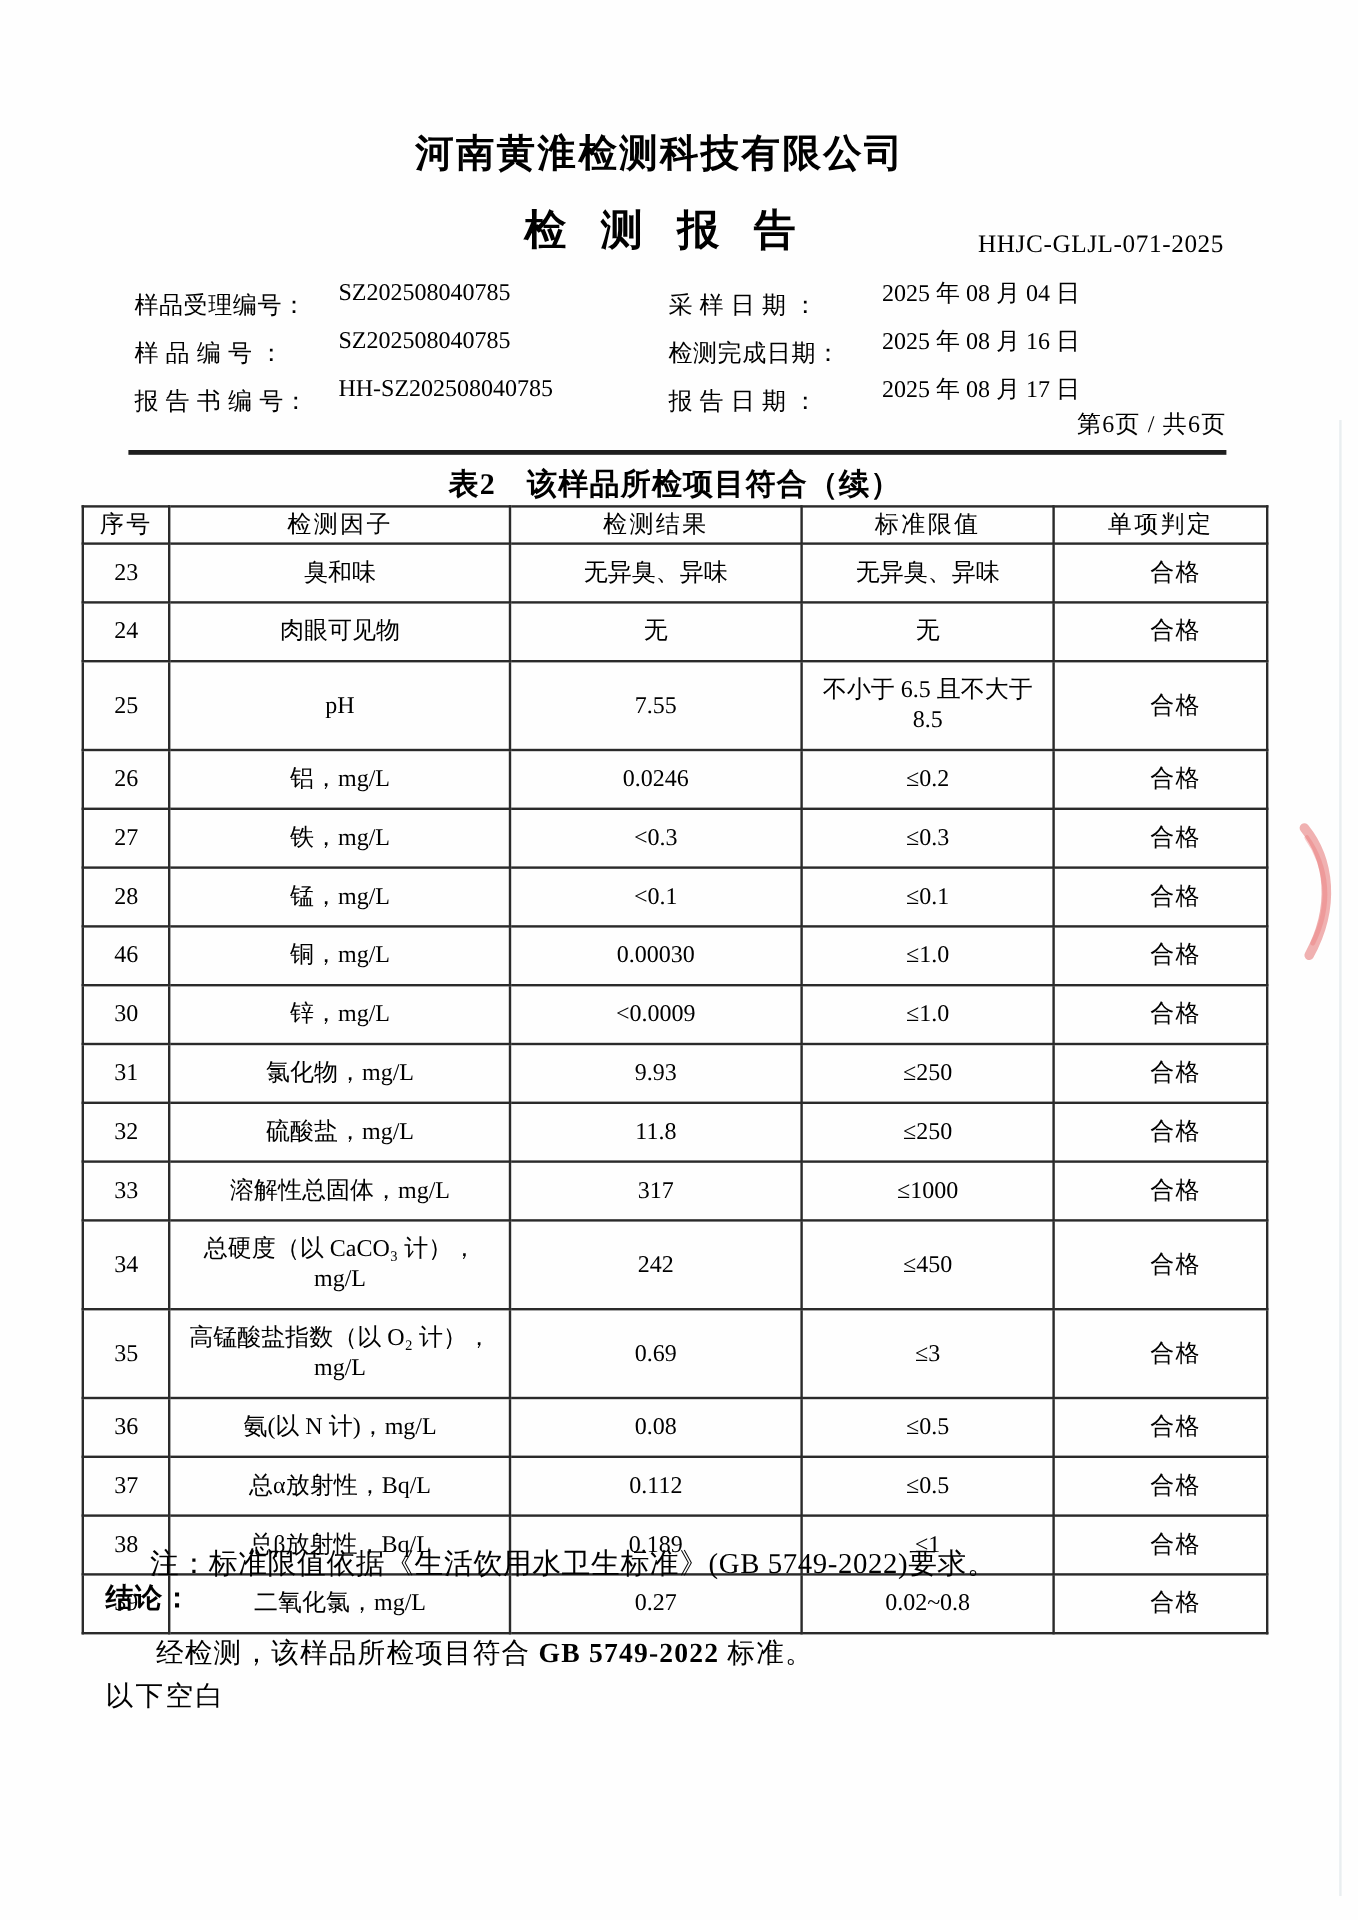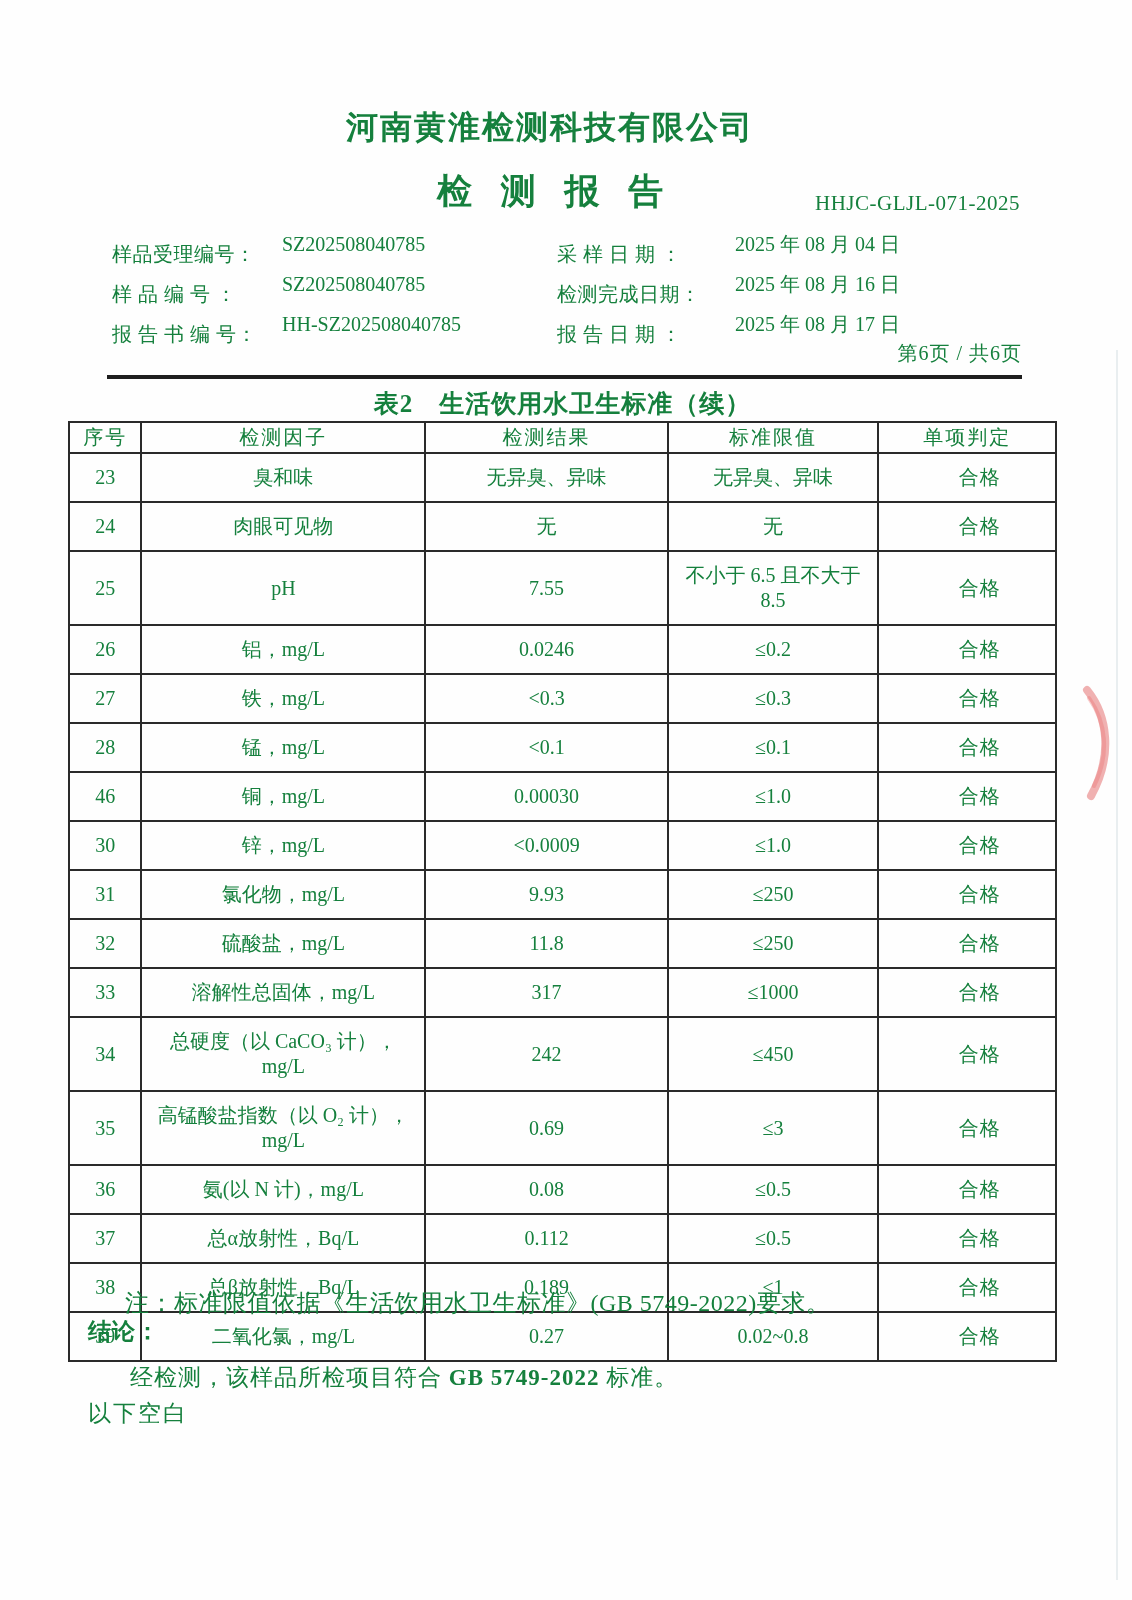--- a/index.html
+++ b/index.html
@@ -2,21 +2,21 @@
 <html><head>
 <meta charset="utf-8">
 <style>
   html,body{margin:0;padding:0;background:#9a9a9a;}
   .page{
     position:relative;
     width:1132px;height:1600px;
     margin:0 auto;
     background:#fefefe;
     font-family:"Liberation Serif","DejaVu Serif",serif;
-    color:#15803d;
+    color:#000000;
     overflow:hidden;
   }
   .company{
     position:absolute;top:106px;left:0;width:1100px;
     text-align:center;font-size:32px;font-weight:bold;letter-spacing:2px;
   }
   .report-title{
     position:absolute;top:168px;left:0;width:1110px;
     text-align:center;font-size:35px;font-weight:bold;letter-spacing:10px;
   }
@@ -115,21 +115,21 @@
     <span class="lbl" data-name="field-label">报 告 书 编 号：</span>
     <span class="val" data-name="field-value">HH-SZ202508040785</span>
     <span class="lbl" data-name="field-label">报 告 日 期 ：</span>
     <span class="val" data-name="field-value">2025 年 08 月 17 日</span>
   </div>
 
   <div class="page-num" data-name="page-indicator">第6页 / 共6页</div>
 
   <div class="rule" data-name="header-divider"></div>
 
-  <div class="table-title" data-name="table-title">表2　生活饮用水卫生标准（续）</div>
+  <div class="table-title" data-name="table-title">表2　该样品所检项目符合（续）</div>
 
   <table class="results" data-name="results-table">
     <thead data-name="results-table-header">
       <tr data-name="header-row">
         <th class="c-no" data-name="column-header-no">序号</th>
         <th class="c-factor" data-name="column-header-factor">检测因子</th>
         <th class="c-result" data-name="column-header-result">检测结果</th>
         <th class="c-limit" data-name="column-header-limit">标准限值</th>
         <th class="c-verdict" data-name="column-header-verdict">单项判定</th>
       </tr>

